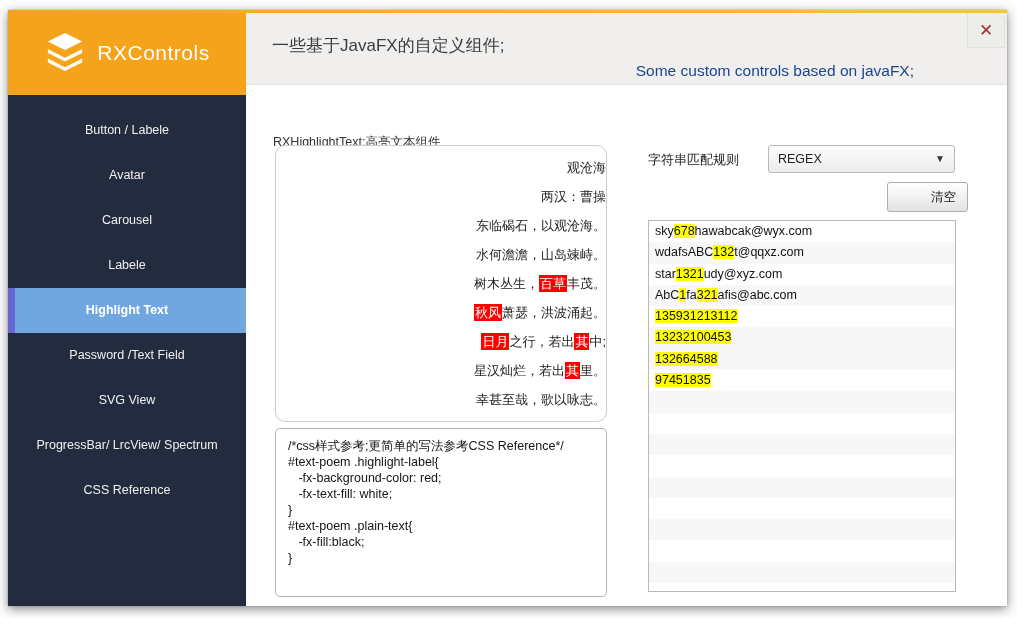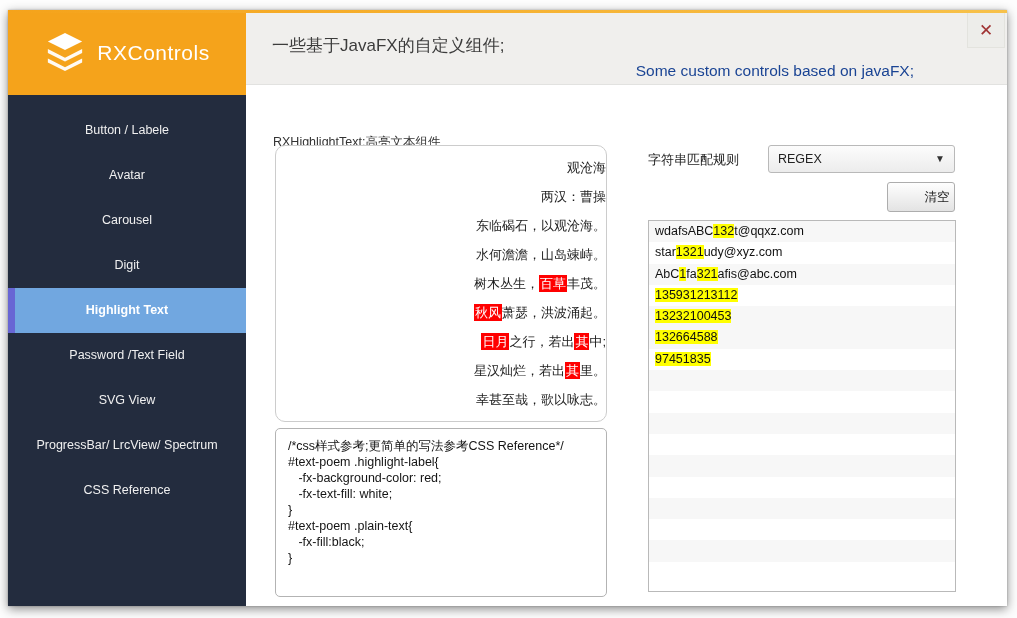--- a/index.html
+++ b/index.html
@@ -43,21 +43,21 @@
   .code-line { font-size:12.5px; line-height:16px; color:#141414; white-space:pre; }
 
   .matcher-label { position:absolute; left:402px; top:56px; font-size:13px; color:#222; }
   .combo { position:absolute; left:522px; top:50px; width:187px; height:28px;
            background:linear-gradient(#fcfcfc,#ececec); border:1px solid #b9b9b9; border-radius:3px;
            font-size:12.5px; color:#222; line-height:26px; padding-left:9px; cursor:pointer; }
   .combo-arrow { position:absolute; right:9px; top:0; line-height:26px; font-size:10px; color:#333; }
   .pattern-input { position:absolute; left:402px; top:87px; width:229px; height:30px;
            border:4px solid #d946ef; border-radius:3px; padding:0 9px; font-size:13px; color:#222;
            font-family:"Liberation Sans","DejaVu Sans",sans-serif; background:#fff;margin-top:39px; }
-  .clear-btn { position:absolute; left:641px; top:87px; width:68px; height:30px;
+  .clear-btn { position:absolute; left:641px; top:87px; width:81px; height:30px;
            background:linear-gradient(#fefefe,#e3e3e3); border:1px solid #adadad; border-radius:3px;
            font-size:12.5px; color:#222; cursor:pointer;
            font-family:"Liberation Sans","DejaVu Sans",sans-serif;padding-left:32px; }
 
   .result-list { position:absolute; left:402px; top:125px; width:308px; height:372px; background:#fff;
            border:1px solid #b9b9b9; overflow:hidden; }
   .result-row { height:21.3px; line-height:21.3px; padding-left:6px; font-size:12.5px; color:#111;
            white-space:nowrap; cursor:default; }
   .result-row.even { background:#f7f7f7; }
   .hl-y { background:#ffff00; color:#111; }
@@ -76,21 +76,21 @@
           <polygon points="4,19 22,28 40,19 40,23 22,32 4,23" fill="#ffffff" opacity="0.95"></polygon>
           <polygon points="4,29 22,38 40,29 40,33 22,42 4,33" fill="#ffffff" opacity="0.95"></polygon>
         </svg>
       </span>
       <span class="logo-text">RXControls</span>
     </div>
     <div class="nav" id="nav">
         <div class="nav-item">Button / Labele</div>
         <div class="nav-item">Avatar</div>
         <div class="nav-item">Carousel</div>
-        <div class="nav-item">Digit</div>
+        <div class="nav-item">Labele</div>
         <div class="nav-item selected"><span class="accent"></span>Highlight Text</div>
         <div class="nav-item">Password /Text Field</div>
         <div class="nav-item">SVG View</div>
         <div class="nav-item">ProgressBar/ LrcView/ Spectrum</div>
         <div class="nav-item">CSS Reference</div>
       </div>
   </div>
 
   <div class="titlebar">
     <div class="title">一些基于JavaFX的自定义组件;</div>
@@ -131,20 +131,21 @@
     <div class="combo">
       <span>REGEX</span>
       <span class="combo-arrow">▼</span>
     </div>
 
     <input class="pattern-input" value="[0-9]+" style="">
 
     <button class="clear-btn">清空</button>
 
     <div class="result-list" id="results">
+        <div class="result-row"><span>sky</span><span class="hl-y">678</span><span>hawabcak@wyx.com</span></div>
         <div class="result-row even"><span>wdafsABC</span><span class="hl-y">132</span><span>t@qqxz.com</span></div>
         <div class="result-row"><span>star</span><span class="hl-y">1321</span><span>udy@xyz.com</span></div>
         <div class="result-row even"><span>AbC</span><span class="hl-y">1</span><span>fa</span><span class="hl-y">321</span><span>afis@abc.com</span></div>
         <div class="result-row"><span class="hl-y">135931213112</span></div>
         <div class="result-row even"><span class="hl-y">13232100453</span></div>
         <div class="result-row even"><span class="hl-y">132664588</span></div>
         <div class="result-row"><span class="hl-y">97451835</span></div>
         <div class="result-row even"></div>
         <div class="result-row"></div>
         <div class="result-row even"></div>

